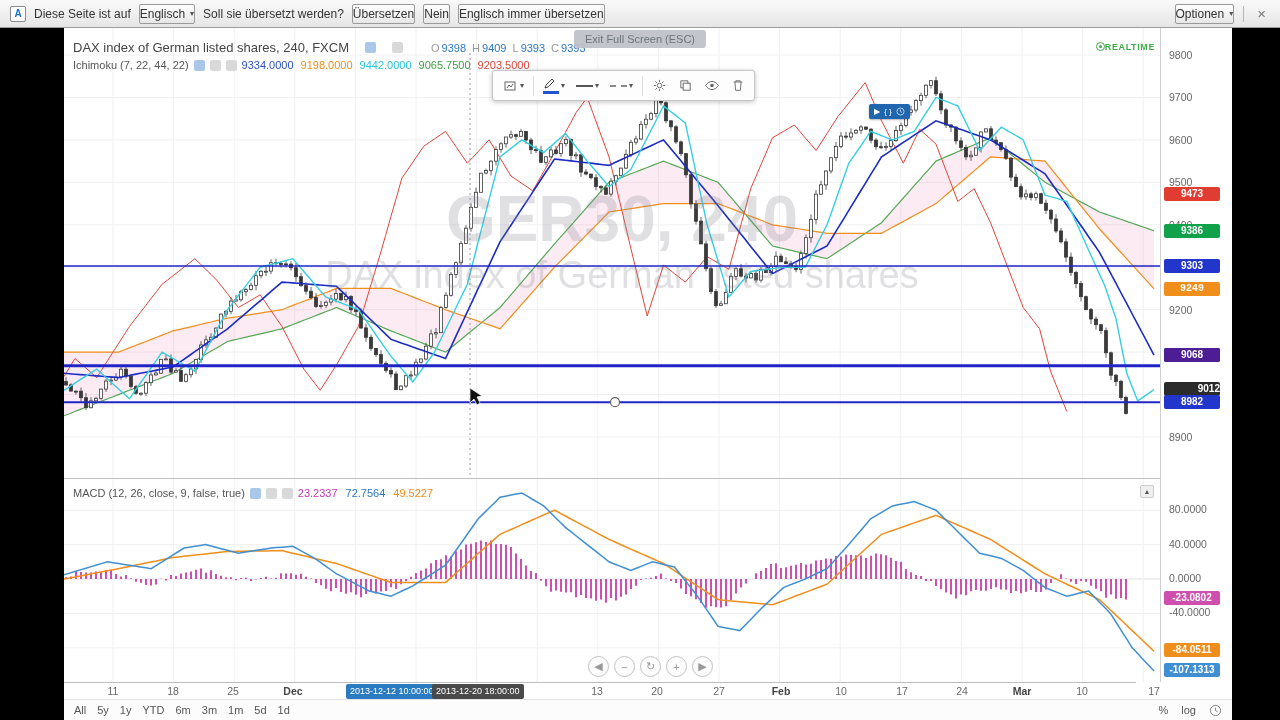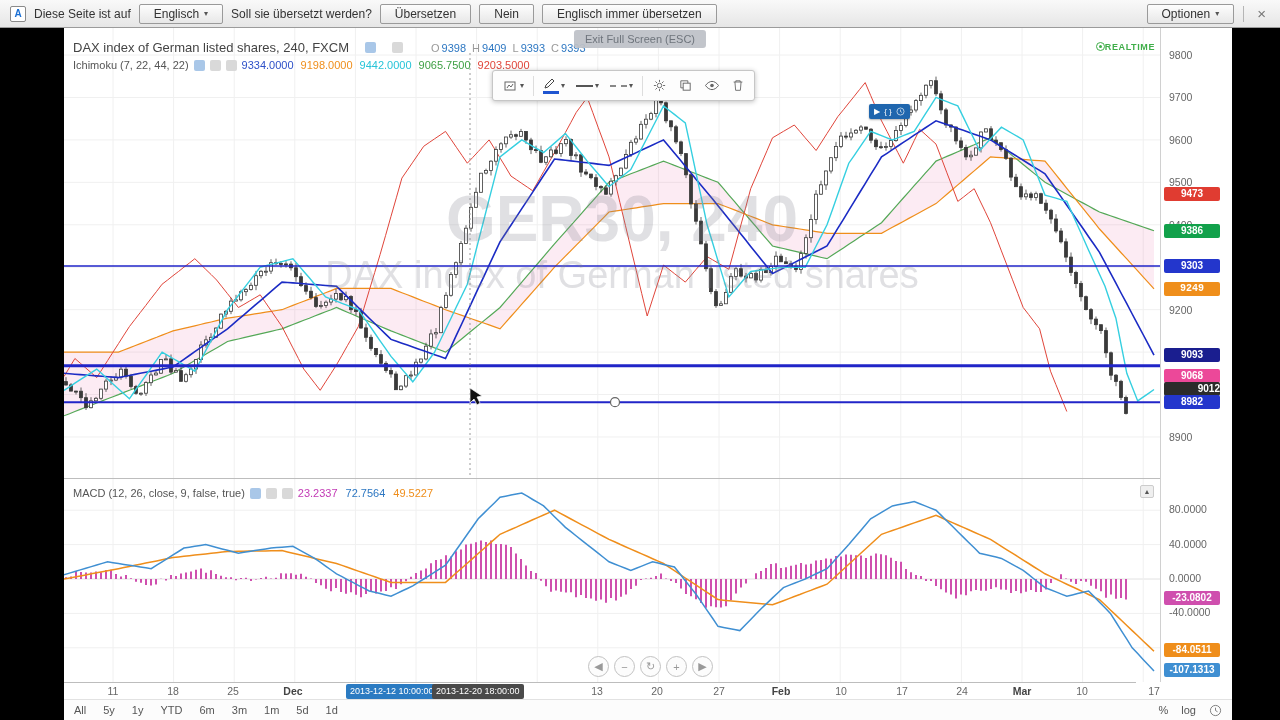--- a/index.html
+++ b/index.html
@@ -6,21 +6,21 @@
   html,body{width:1280px;height:720px;overflow:hidden}
   body{font-family:"Liberation Sans",sans-serif;background:#000;position:relative}
 
   
   .translate-bar{position:absolute;top:0;left:0;width:1280px;height:28px;
     background:linear-gradient(#f9f9f9,#e6e6e6);border-bottom:1px solid #9b9b9b;
     display:flex;align-items:center;gap:8px;padding:0 10px;font-size:12px;color:#333;z-index:40}
   .tr-icon{width:16px;height:16px;border:1px solid #8a8a8a;background:#fff;display:inline-flex;
     align-items:center;justify-content:center;font-size:10px;color:#1a6fd4;font-weight:bold;border-radius:2px}
   .tb-btn{background:linear-gradient(#fdfdfd,#e7e7e7);border:1px solid #9a9a9a;border-radius:2px;
-    padding:2px 14px;font-size:12px;color:#333;font-family:"Liberation Sans",sans-serif;display:inline-flex;align-items:center;gap:5px;cursor:pointer}
+    padding:2px 0;font-size:12px;color:#333;font-family:"Liberation Sans",sans-serif;display:inline-flex;align-items:center;gap:5px;cursor:pointer}
   .caret{font-size:8px;color:#555}
   .tb-right{margin-left:auto;display:flex;align-items:center;gap:9px}
   .tb-sep{width:1px;height:16px;background:#b5b5b5}
   .tb-close{color:#777;font-size:15px;line-height:1;cursor:pointer;padding:0 4px}
 
   
   .exit-toast{position:absolute;left:640px;top:30px;transform:translateX(-50%);z-index:60;
     background:rgba(189,193,199,.93);color:#6e747c;font-size:11px;padding:3px 11px;border-radius:3px;white-space:nowrap}
 
   
@@ -89,21 +89,21 @@
   .chip{position:absolute;left:3px;width:56px;height:14px;border-radius:2px;color:#fff;
     font-size:10px;font-weight:bold;text-align:center;line-height:14px}
 
   
   .t-label{position:absolute;top:2px;transform:translateX(-50%);font-size:10.5px;color:#666}
   .t-label.bold{font-weight:bold;color:#444}
   .t-tip{position:absolute;top:1px;height:15px;border-radius:2px;color:#fff;font-size:9px;
     line-height:15px;padding:0 4px;white-space:nowrap;z-index:5}
 
   
-  .ranges{display:flex;align-items:center;gap:17px}
+  .ranges{display:flex;align-items:center;gap:11px}
   .range-btn{cursor:pointer;color:#555}
   .tr-right{margin-left:auto;display:flex;align-items:center;gap:13px;color:#555}
   .tr-right .ic{display:flex;align-items:center;cursor:pointer}
 </style>
 </head>
 <body>
 
 <div class="translate-bar">
   <span class="tr-icon">A</span>
   <span>Diese Seite ist auf</span>
@@ -753,21 +753,21 @@
       <div class="tick" style="top: 475.2px;">80.0000</div>
       <div class="tick" style="top: 509.6px;">40.0000</div>
       <div class="tick" style="top: 544px;">0.0000</div>
       <div class="tick" style="top: 578.4px;">-40.0000</div>
       <div class="tick" style="top: 612.8px;">-80.0000</div>
       <div class="chip" style="background: rgb(224, 60, 49); top: 158.792px;">9473</div>
       <div class="chip" style="background: rgb(18, 161, 75); top: 195.718px;">9386</div>
       <div class="chip" style="background: rgb(35, 54, 204); top: 230.947px;">9303</div>
       <div class="chip" style="background: rgb(239, 142, 27); top: 253.866px; font-family: Liberation Mono, monospace;">9249</div>
       <div class="chip" style="background: rgb(26, 30, 143); top: 320.079px;">9093</div>
-      <div class="chip" style="background: #ec4899; top: 341px;">9068</div>
+      <div class="chip" style="background: #4c1d95; top: 320px;">9068</div>
       <div class="chip" style="background: rgb(43, 43, 43); top: 354.459px; text-align: right;">9012</div>
       <div class="chip" style="background: rgb(35, 54, 204); top: 367.192px;">8982</div>
       <div class="chip" style="background: rgb(207, 79, 174); top: 562.849px;">-23.0802</div>
       <div class="chip" style="background: rgb(239, 142, 27); top: 615.284px;">-84.0511</div>
       <div class="chip" style="background: rgb(63, 143, 210); top: 635.133px;">-107.1313</div>
     </div>
 
   <div class="time-axis" id="time-axis">
       <div class="t-label" style="left: 49px;">11</div>
       <div class="t-label" style="left: 109px;">18</div>

